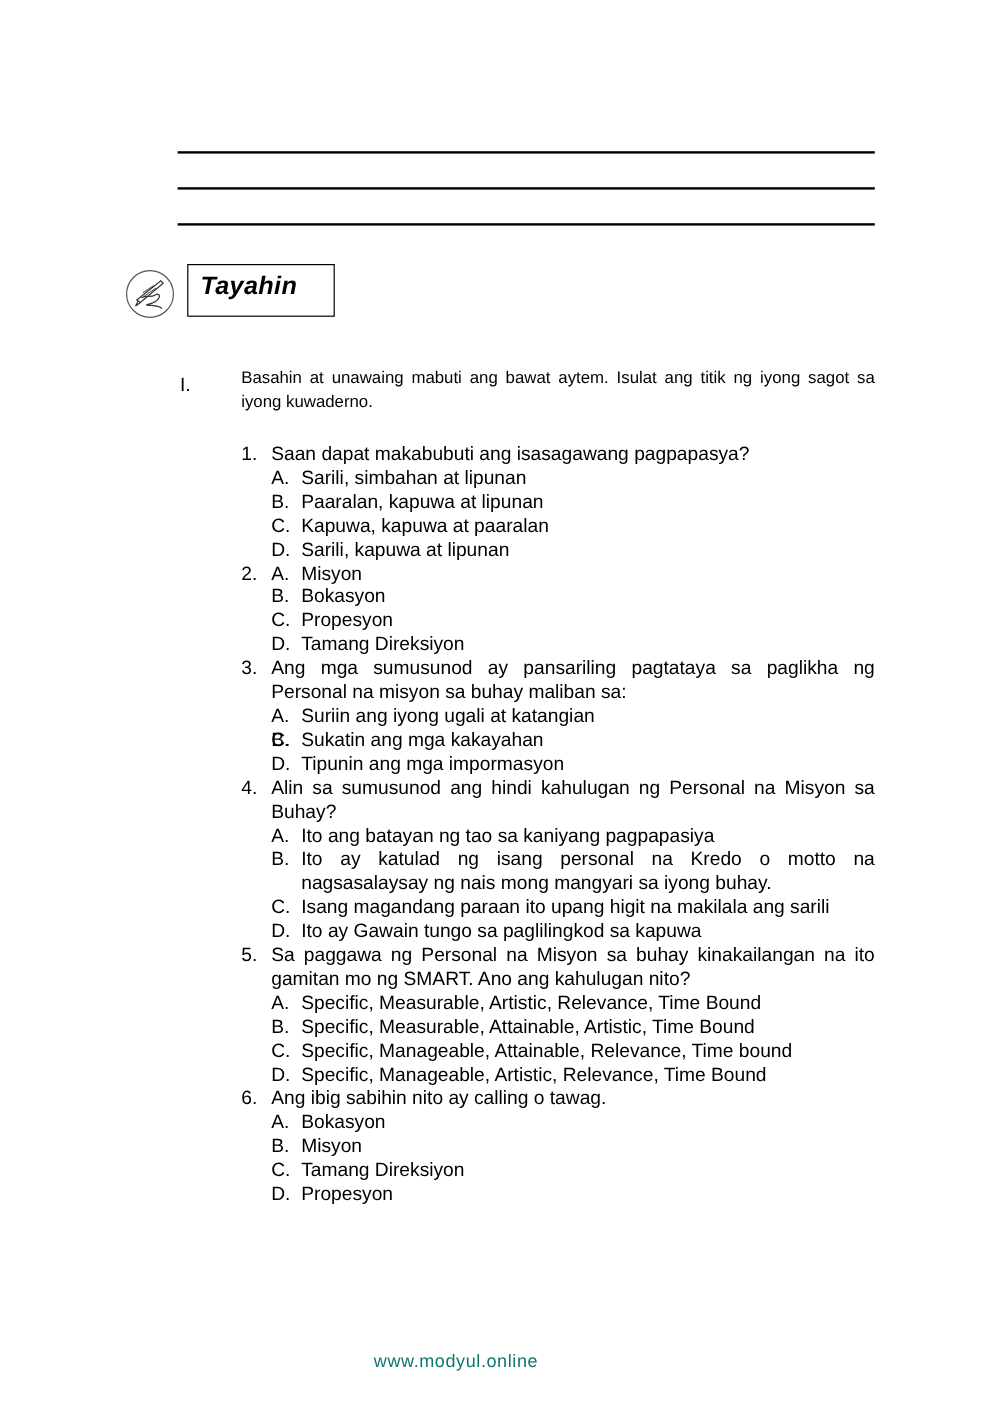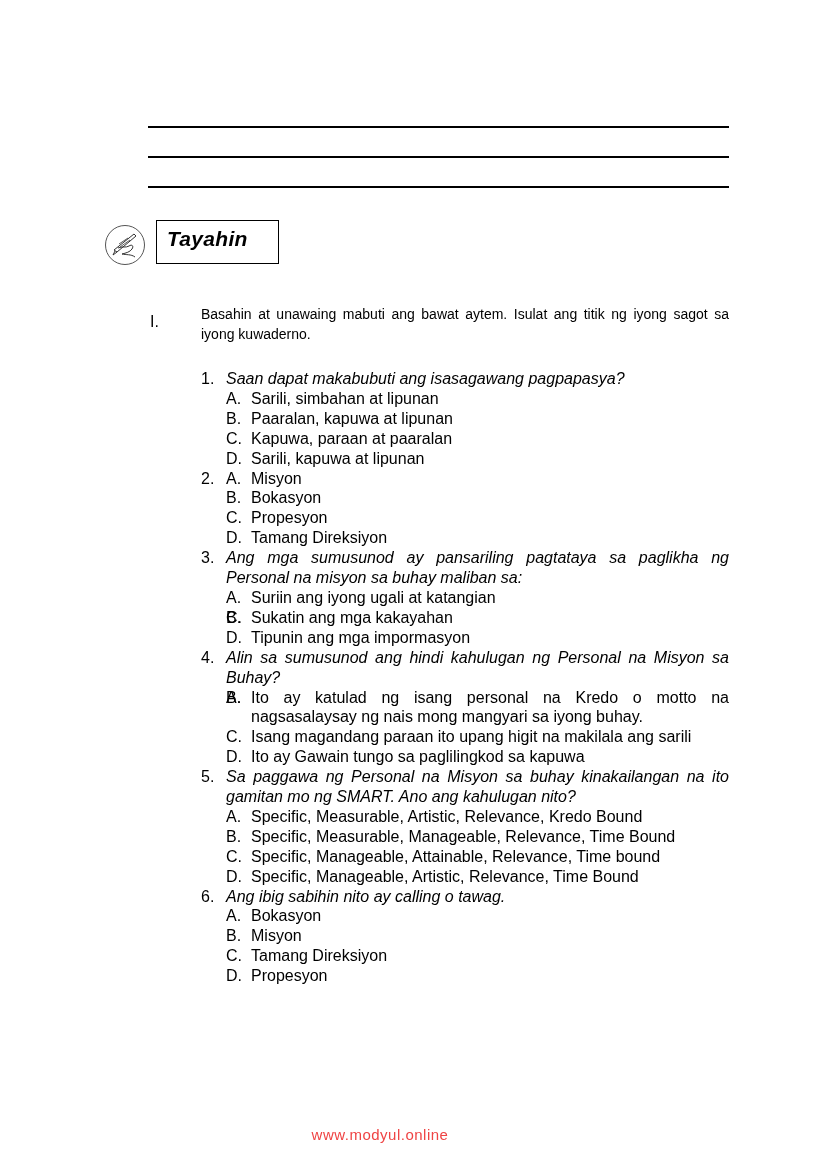--- a/index.html
+++ b/index.html
@@ -79,40 +79,39 @@
       position: relative;
       padding-left: 25px;
     }
     .q-num {
       position: absolute;
       left: 0;
       top: 0;
     }
     .q-text {
       text-align: justify;
-      font-style: italic;
     }
     .choice {
       position: relative;
       padding-left: 25px;
       text-align: justify;
     }
     .c-letter {
       position: absolute;
       left: 0;
       top: 0;
     }
     .watermark {
       position: absolute;
       left: 0;
       width: 760px;
       top: 1126px;
       text-align: center;
       font-size: 15px;
-      color: #ef4444;
+      color: #0f766e;
       letter-spacing: 0.5px;
     }
   </style>
 </head>
 <body>
 
 <div class="rule" style="top:126px;"></div>
 <div class="rule" style="top:156px;"></div>
 <div class="rule" style="top:186px;"></div>
 
@@ -134,51 +133,51 @@
 
 <div class="section-num">I.</div>
 <div class="instructions">Basahin at unawaing mabuti ang bawat aytem. Isulat ang titik ng iyong sagot sa iyong kuwaderno.</div>
 
 <div class="questions" id="questions">
     <div class="question">
       <span class="q-num">1.</span>
       <div class="q-text">Saan dapat makabubuti ang isasagawang pagpapasya?</div>
       <div class="choice"><span class="c-letter">A.</span><span>Sarili, simbahan at lipunan</span></div>
       <div class="choice"><span class="c-letter">B.</span><span>Paaralan, kapuwa at lipunan</span></div>
-      <div class="choice"><span class="c-letter">C.</span><span>Kapuwa, paraan at paaralan</span></div>
+      <div class="choice"><span class="c-letter">C.</span><span>Kapuwa, kapuwa at paaralan</span></div>
       <div class="choice"><span class="c-letter">D.</span><span>Sarili, kapuwa at lipunan</span></div>
     </div>
     <div class="question">
       <span class="q-num">2.</span>
       <div class="choice"><span class="c-letter">A.</span><span>Misyon</span></div>
       <div class="choice"><span class="c-letter">B.</span><span>Bokasyon</span></div>
       <div class="choice"><span class="c-letter">C.</span><span>Propesyon</span></div>
       <div class="choice"><span class="c-letter">D.</span><span>Tamang Direksiyon</span></div>
     </div>
     <div class="question">
       <span class="q-num">3.</span>
       <div class="q-text">Ang mga sumusunod ay pansariling pagtataya sa paglikha ng Personal na misyon sa buhay maliban sa:</div>
       <div class="choice"><span class="c-letter">A.</span><span>Suriin ang iyong ugali at katangian</span></div>
       <div class="choice"><span class="c-letter">B.</span></div>
       <div class="choice"><span class="c-letter">C.</span><span>Sukatin ang mga kakayahan</span></div>
       <div class="choice"><span class="c-letter">D.</span><span>Tipunin ang mga impormasyon</span></div>
     </div>
     <div class="question">
       <span class="q-num">4.</span>
       <div class="q-text">Alin sa sumusunod ang hindi kahulugan ng Personal na Misyon sa Buhay?</div>
-      <div class="choice"><span class="c-letter">A.</span></div>
+      <div class="choice"><span class="c-letter">A.</span><span>Ito ang batayan ng tao sa kaniyang pagpapasiya</span></div>
       <div class="choice"><span class="c-letter">B.</span><span>Ito ay katulad ng isang personal na Kredo o motto na nagsasalaysay ng nais mong mangyari sa iyong buhay.</span></div>
       <div class="choice"><span class="c-letter">C.</span><span>Isang magandang paraan ito upang higit na makilala ang sarili</span></div>
       <div class="choice"><span class="c-letter">D.</span><span>Ito ay Gawain tungo sa paglilingkod sa kapuwa</span></div>
     </div>
     <div class="question">
       <span class="q-num">5.</span>
       <div class="q-text">Sa paggawa ng Personal na Misyon sa buhay kinakailangan na ito gamitan mo ng SMART. Ano ang kahulugan nito?</div>
-      <div class="choice"><span class="c-letter">A.</span><span>Specific, Measurable, Artistic, Relevance, Kredo Bound</span></div>
-      <div class="choice"><span class="c-letter">B.</span><span>Specific, Measurable, Manageable, Relevance, Time Bound</span></div>
+      <div class="choice"><span class="c-letter">A.</span><span>Specific, Measurable, Artistic, Relevance, Time Bound</span></div>
+      <div class="choice"><span class="c-letter">B.</span><span>Specific, Measurable, Attainable, Artistic, Time Bound</span></div>
       <div class="choice"><span class="c-letter">C.</span><span>Specific, Manageable, Attainable, Relevance, Time bound</span></div>
       <div class="choice"><span class="c-letter">D.</span><span>Specific, Manageable, Artistic, Relevance, Time Bound</span></div>
     </div>
     <div class="question">
       <span class="q-num">6.</span>
       <div class="q-text">Ang ibig sabihin nito ay calling o tawag.</div>
       <div class="choice"><span class="c-letter">A.</span><span>Bokasyon</span></div>
       <div class="choice"><span class="c-letter">B.</span><span>Misyon</span></div>
       <div class="choice"><span class="c-letter">C.</span><span>Tamang Direksiyon</span></div>
       <div class="choice"><span class="c-letter">D.</span><span>Propesyon</span></div>

